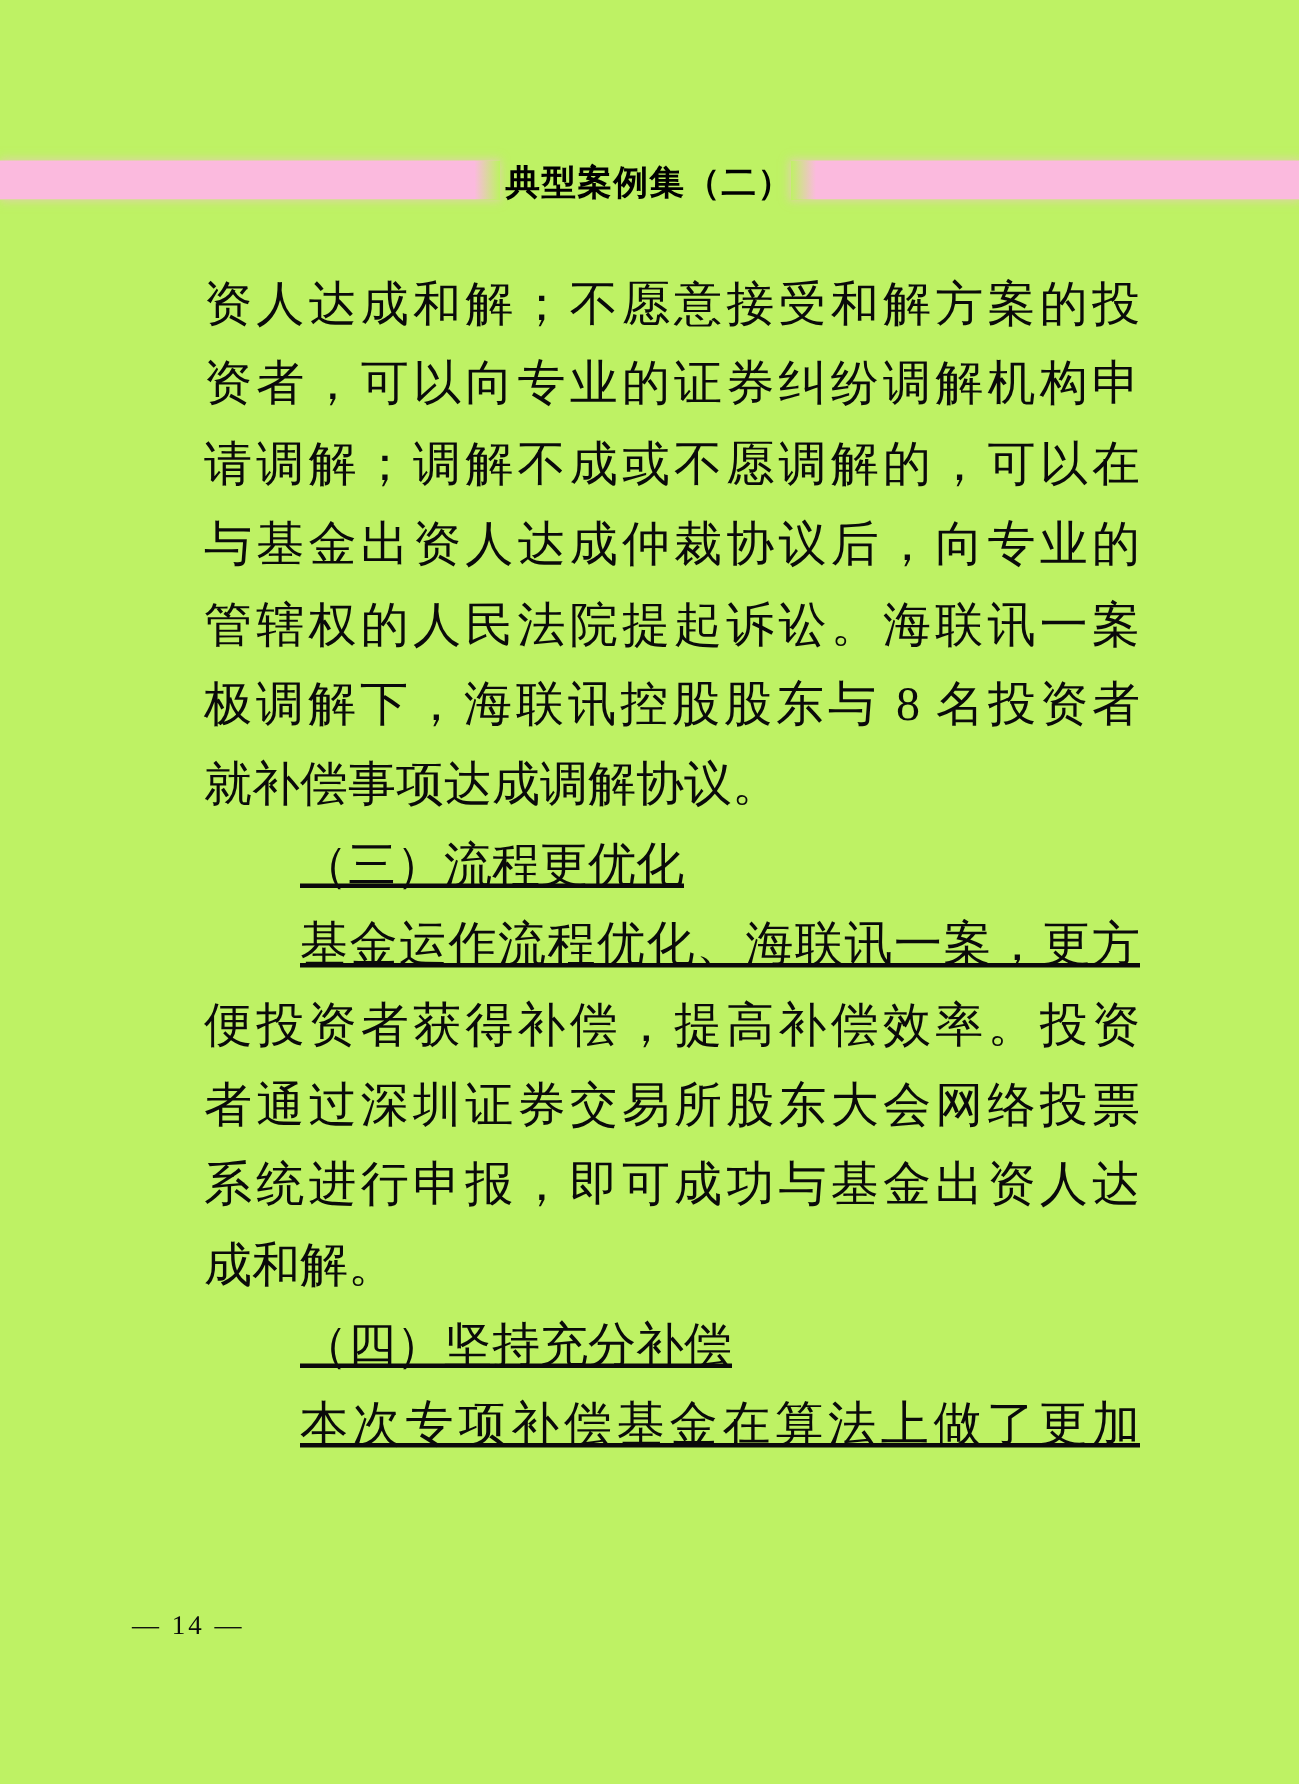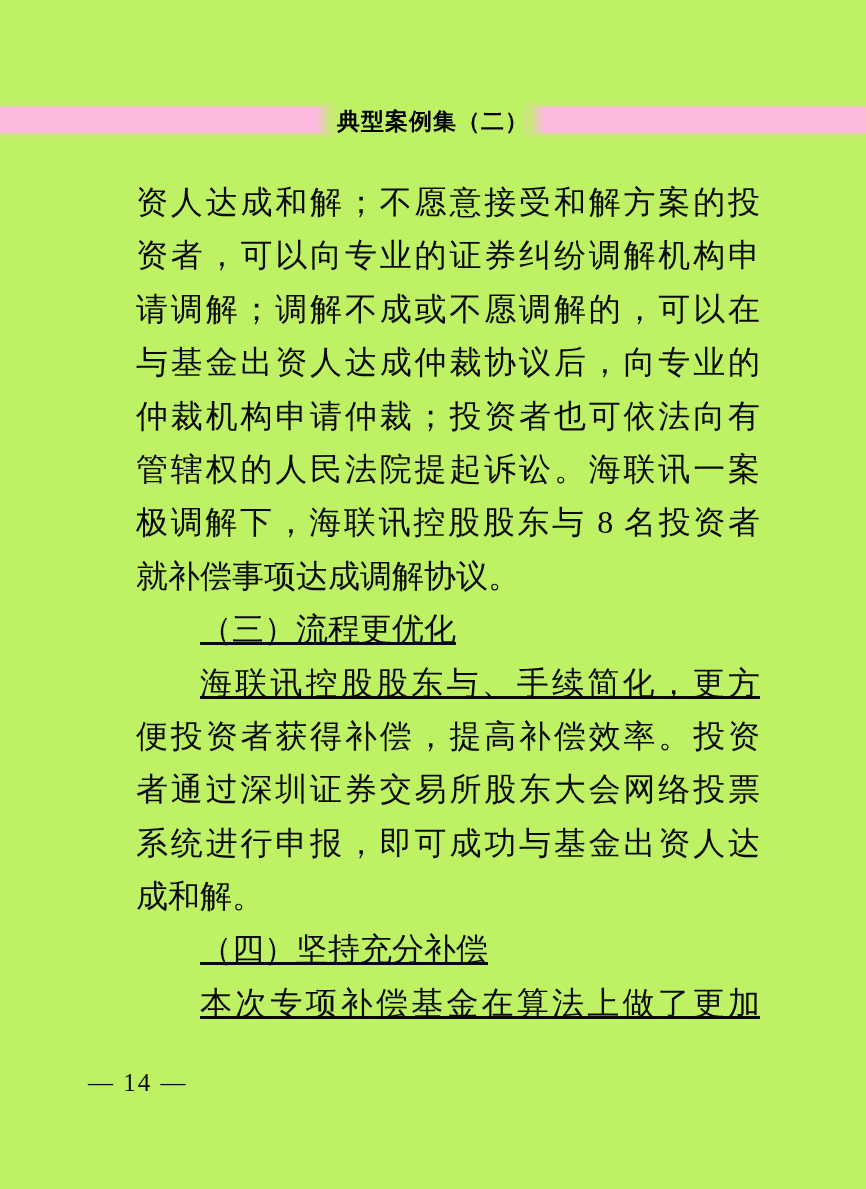--- a/index.html
+++ b/index.html
@@ -66,46 +66,45 @@
     text-align-last: left;
     -moz-text-align-last: left;
   }
   .line.indent { text-indent: 2em; text-decoration: underline; }
 
   
   .page-number {
     position: absolute;
     top: 1068px;
     left: 88px;
-    font-size: 25px;
+    font-size: 18px;
     letter-spacing: 2px;
     line-height: 30px;
     color: #0a0a0a;
   }
 </style>
 </head>
 <body>
 
 <div class="page">
 
   <div class="band band-left"></div>
   <div class="band band-right"></div>
   <div class="header-title">典型案例集（二）</div>
 
   <div class="body-text">
     <div class="line fill">资人达成和解；不愿意接受和解方案的投</div>
     <div class="line fill">资者，可以向专业的证券纠纷调解机构申</div>
     <div class="line fill">请调解；调解不成或不愿调解的，可以在</div>
     <div class="line fill">与基金出资人达成仲裁协议后，向专业的</div>
-    <div class="line fill">仲裁机构申请仲裁；投资者也可依法向有</div>
     <div class="line fill">管辖权的人民法院提起诉讼。海联讯一案</div>
     <div class="line fill">极调解下，海联讯控股股东与 8 名投资者</div>
     <div class="line end">就补偿事项达成调解协议。</div>
     <div class="line indent end">（三）流程更优化</div>
-    <div class="line indent fill">海联讯控股股东与、手续简化，更方</div>
+    <div class="line indent fill">基金运作流程优化、海联讯一案，更方</div>
     <div class="line fill">便投资者获得补偿，提高补偿效率。投资</div>
     <div class="line fill">者通过深圳证券交易所股东大会网络投票</div>
     <div class="line fill">系统进行申报，即可成功与基金出资人达</div>
     <div class="line end">成和解。</div>
     <div class="line indent end">（四）坚持充分补偿</div>
     <div class="line indent fill">本次专项补偿基金在算法上做了更加</div>
   </div>
 
   <div class="page-number">— 14 —</div>
 

